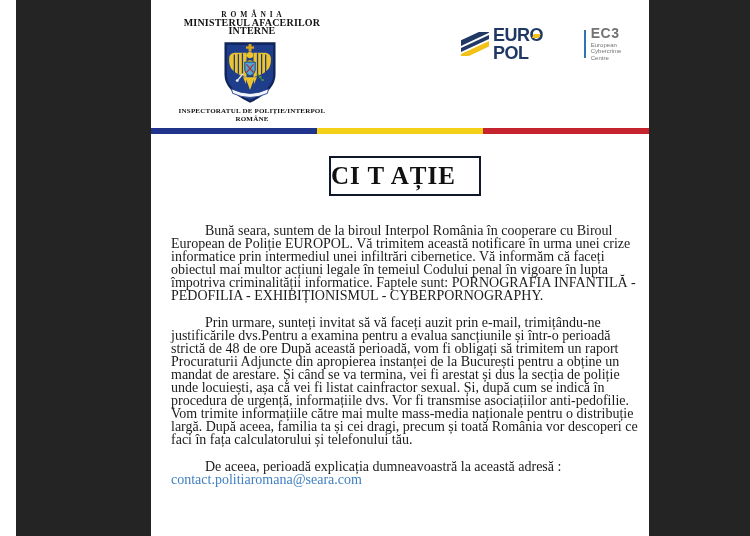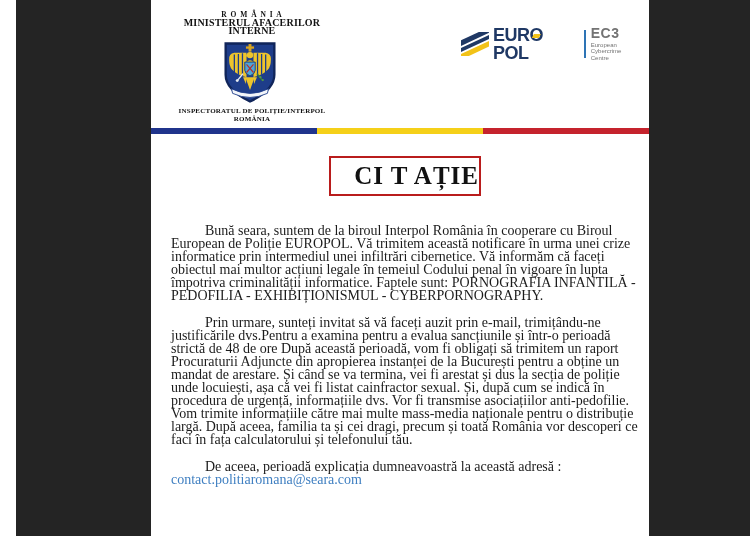--- a/index.html
+++ b/index.html
@@ -32,21 +32,21 @@
                font-family:"Liberation Sans", sans-serif; }
   .ec3-big { font-weight:bold; font-size:14px; line-height:13px; letter-spacing:0.5px; }
   .ec3-sub { font-size:6px; line-height:6.5px; margin-top:2px; }
 
   
   .stripe { position:absolute; left:0; top:128px; width:498px; height:6px; display:flex; }
   .stripe span { flex:1; height:100%; }
 
   
   .title-box { position:absolute; left:178px; top:156px; width:152px; height:40px;
-               border:2px solid #b91c1c; display:flex; align-items:center; justify-content:flex-end; }
+               border:2px solid #0f172a; display:flex; align-items:center; justify-content:flex-start; }
   .title-text { font-weight:bold; font-size:25px; letter-spacing:1px; color:#111111;
                 font-family:"Liberation Serif", serif; }
 
   
   .body { position:absolute; left:20px; top:224px; width:474px;
           font-size:14px; line-height:13px; color:#1b1b1b; }
   .body p { margin:0 0 14px 0; text-indent:34px; }
   .body p.closing { margin-bottom:0; }
   .email-link { text-decoration:none; cursor:pointer; }
 </style>
@@ -79,21 +79,21 @@
         <polygon points="62,64 56,64 57,76" fill="#edc42c"></polygon>
         <path d="M38,58 L28,70" stroke="#e6ebf2" stroke-width="2.5"></path>
         <circle cx="28" cy="70" r="2.5" fill="#e6ebf2"></circle>
         <path d="M62,58 L72,70" stroke="#3e7d3a" stroke-width="2.5"></path>
         <circle cx="68" cy="64" r="2" fill="#4f9a48"></circle>
         <circle cx="72" cy="69" r="2" fill="#4f9a48"></circle>
         <path d="M18,84 Q50,100 82,84 L80,92 Q50,106 20,92 Z" fill="#f2f5fa" stroke="#1e3d8a" stroke-width="1.5"></path>
       </svg>
     </div>
 
-    <div class="hdr-interpol">INSPECTORATUL DE POLIȚIE/INTERPOL ROMÂNIA</div>
+    <div class="hdr-interpol">INSPECTORATUL DE POLIȚIE/INTERPOL ROMÂNE</div>
 
     <div class="europol">
       <svg class="ep-icon" viewBox="0 0 30 26" xmlns="http://www.w3.org/2000/svg">
         <g transform="rotate(-25 15 13)">
           <rect x="-4" y="3" width="38" height="5.5" fill="#1f3864"></rect>
           <rect x="-4" y="10.5" width="38" height="4" fill="#1f3864"></rect>
           <rect x="-4" y="16.5" width="38" height="5.5" fill="#f2c218"></rect>
         </g>
       </svg>
       <div class="ep-word" style="color: rgb(31, 56, 100);"><span>EUR</span><span class="ep-o"><span>O</span><i></i></span><span>POL</span></div>

